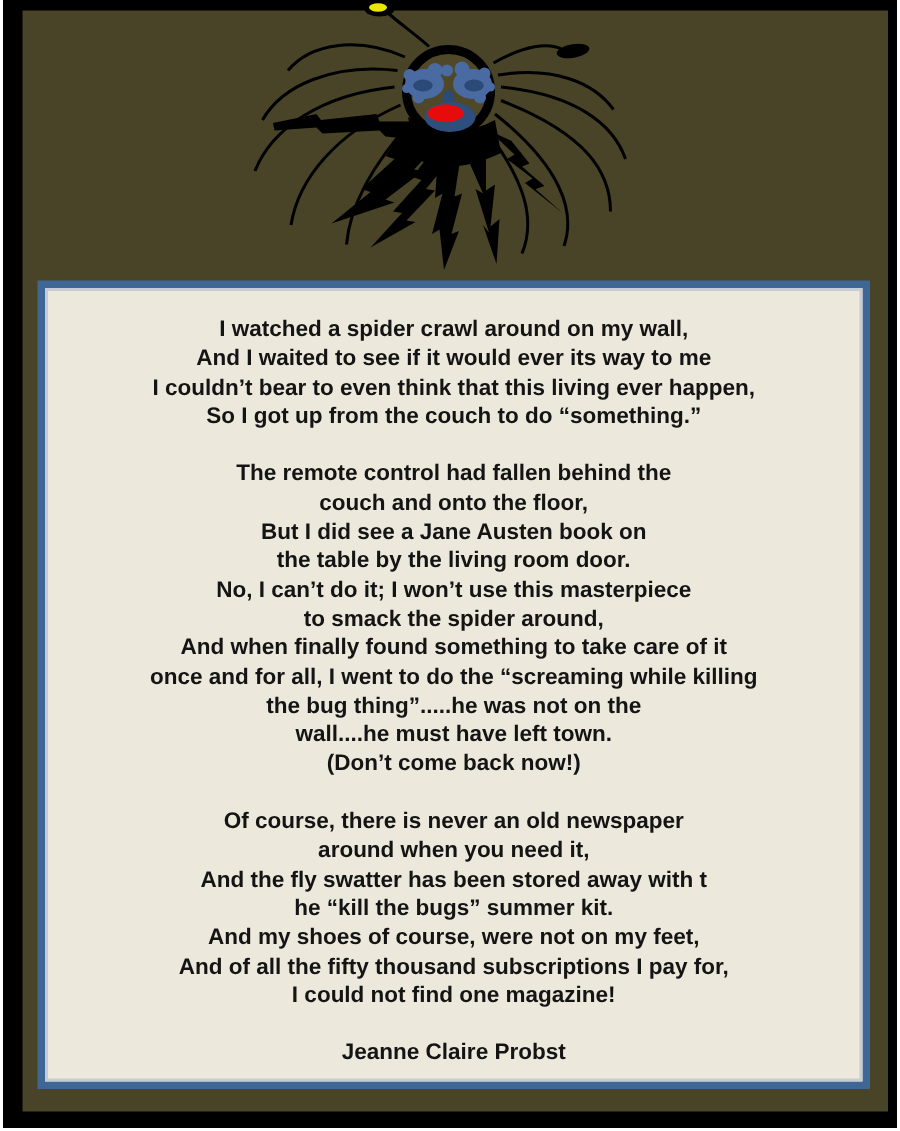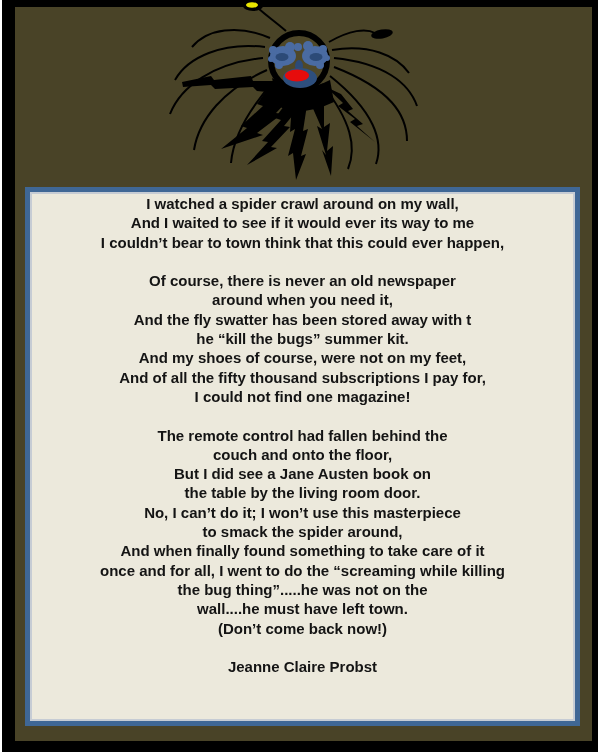--- a/index.html
+++ b/index.html
@@ -23,21 +23,21 @@
   .poem-box{
     position:absolute;left:25px;top:187px;width:555px;height:539px;
     background:#3f6795;z-index:2;
   }
   .poem-box-inner{
     position:absolute;left:5px;top:5px;right:5px;bottom:5px;
     border:2px solid #c6ccd4;background:#ece9dc;
     box-sizing:border-box;overflow:hidden;
   }
   .poem-text{
-    padding-top:0;
+    padding-top:16px;
     color:#141414;font-weight:700;font-size:15px;line-height:19.3px;
     text-align:center;
   }
   .stanza{margin:0 0 19.3px 0;}
   .poem-line{white-space:nowrap;}
   .poem-author{line-height:19.3px;}
 </style>
 </head>
 <body>
 
@@ -110,43 +110,44 @@
     <ellipse cx="382" cy="34" rx="11" ry="4.5" fill="#000" transform="rotate(-10 382 34)"></ellipse>
   </svg>
 
   <div class="poem-box">
     <div class="poem-box-inner">
       <div class="poem-text">
         <div>
             <div class="stanza">
               <div class="poem-line">I watched a spider crawl around on my wall,</div>
               <div class="poem-line">And I waited to see if it would ever its way to me</div>
-              <div class="poem-line">I couldn’t bear to town think that this could ever happen,</div>
-            </div>
-            <div class="stanza">
-              <div class="poem-line">Of course, there is never an old newspaper</div>
-              <div class="poem-line">around when you need it,</div>
-              <div class="poem-line">And the fly swatter has been stored away with t</div>
-              <div class="poem-line">he “kill the bugs” summer kit.</div>
-              <div class="poem-line">And my shoes of course, were not on my feet,</div>
-              <div class="poem-line">And of all the fifty thousand subscriptions I pay for,</div>
-              <div class="poem-line">I could not find one magazine!</div>
+              <div class="poem-line">I couldn’t bear to even think that this living ever happen,</div>
+              <div class="poem-line">So I got up from the couch to do “something.”</div>
             </div>
             <div class="stanza">
               <div class="poem-line">The remote control had fallen behind the</div>
               <div class="poem-line">couch and onto the floor,</div>
               <div class="poem-line">But I did see a Jane Austen book on</div>
               <div class="poem-line">the table by the living room door.</div>
               <div class="poem-line">No, I can’t do it; I won’t use this masterpiece</div>
               <div class="poem-line">to smack the spider around,</div>
               <div class="poem-line">And when finally found something to take care of it</div>
               <div class="poem-line">once and for all, I went to do the “screaming while killing</div>
               <div class="poem-line">the bug thing”.....he was not on the</div>
               <div class="poem-line">wall....he must have left town.</div>
               <div class="poem-line">(Don’t come back now!)</div>
             </div>
+            <div class="stanza">
+              <div class="poem-line">Of course, there is never an old newspaper</div>
+              <div class="poem-line">around when you need it,</div>
+              <div class="poem-line">And the fly swatter has been stored away with t</div>
+              <div class="poem-line">he “kill the bugs” summer kit.</div>
+              <div class="poem-line">And my shoes of course, were not on my feet,</div>
+              <div class="poem-line">And of all the fifty thousand subscriptions I pay for,</div>
+              <div class="poem-line">I could not find one magazine!</div>
+            </div>
           </div>
         <div class="poem-author">Jeanne Claire Probst</div>
       </div>
     </div>
   </div>
 
 </div>
 
 </body></html>

